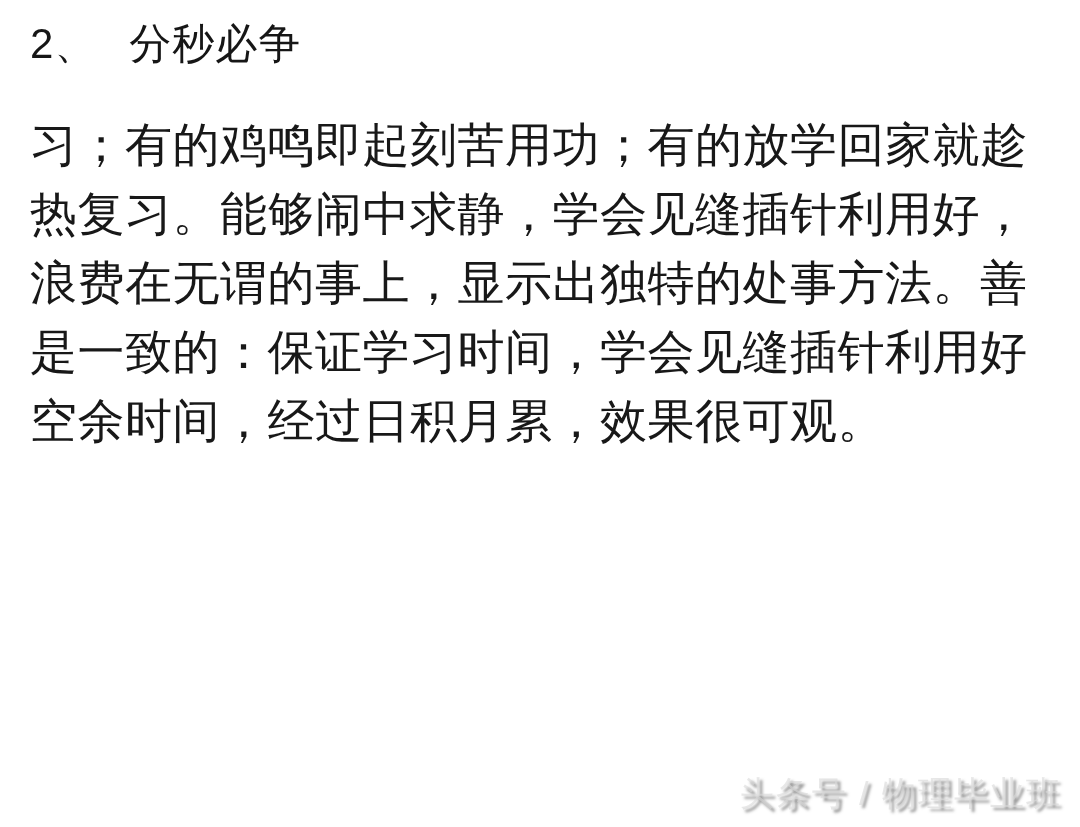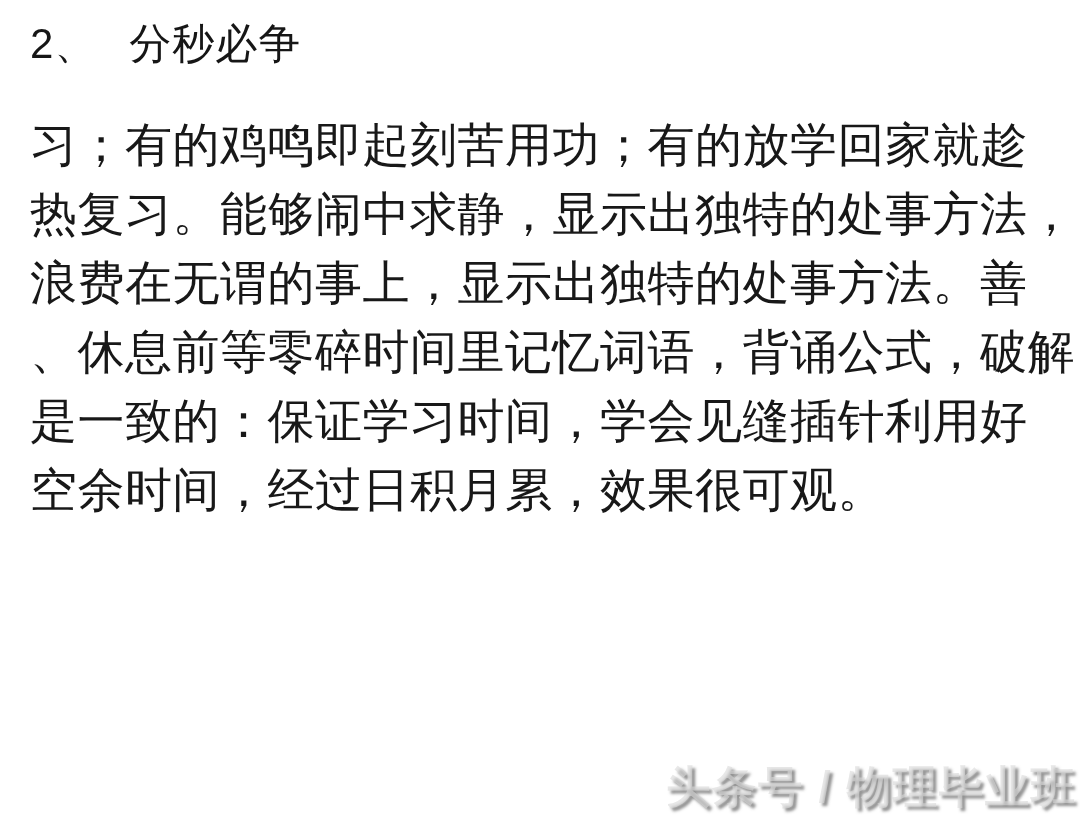--- a/index.html
+++ b/index.html
@@ -39,44 +39,43 @@
     font-weight: 500;
     letter-spacing: 0.5px;
     color: #181818;
   }
   .text-line {
     white-space: nowrap;
     height: 69px;
   }
   .watermark {
     position: absolute;
-    right: 3px;
+    right: 18px;
     bottom: 10px;
-    font-size: 44px;
-    font-weight: 700;
+    font-size: 34px;
+    font-weight: 400;
     letter-spacing: 2px;
     white-space: nowrap;
     color: rgba(216, 216, 216, 0.60);
     text-shadow: 3px 3px 3px rgba(118, 118, 118, 0.80),
                  -1px -1px 1px rgba(255, 255, 255, 0.9);
   }
 </style>
 </head>
 <body>
 
 <div class="page">
 
   <h2 class="heading" style="margin:0;">
     <span class="heading-number">2、</span><span class="heading-title">分秒必争</span>
   </h2>
 
   <div class="body-text">
     <div class="text-line">习；有的鸡鸣即起刻苦用功；有的放学回家就趁</div>
-    <div class="text-line">热复习。能够闹中求静，显示出独特的处事方法，</div>
+    <div class="text-line">热复习。能够闹中求静，学会见缝插针利用好，</div>
     <div class="text-line">浪费在无谓的事上，显示出独特的处事方法。善</div>
-    <div class="text-line">、休息前等零碎时间里记忆词语，背诵公式，破解</div>
     <div class="text-line">是一致的：保证学习时间，学会见缝插针利用好</div>
     <div class="text-line">空余时间，经过日积月累，效果很可观。</div>
   </div>
 
   <div class="watermark">头条号 / 物理毕业班</div>
 
 </div>
 
 </body></html>

